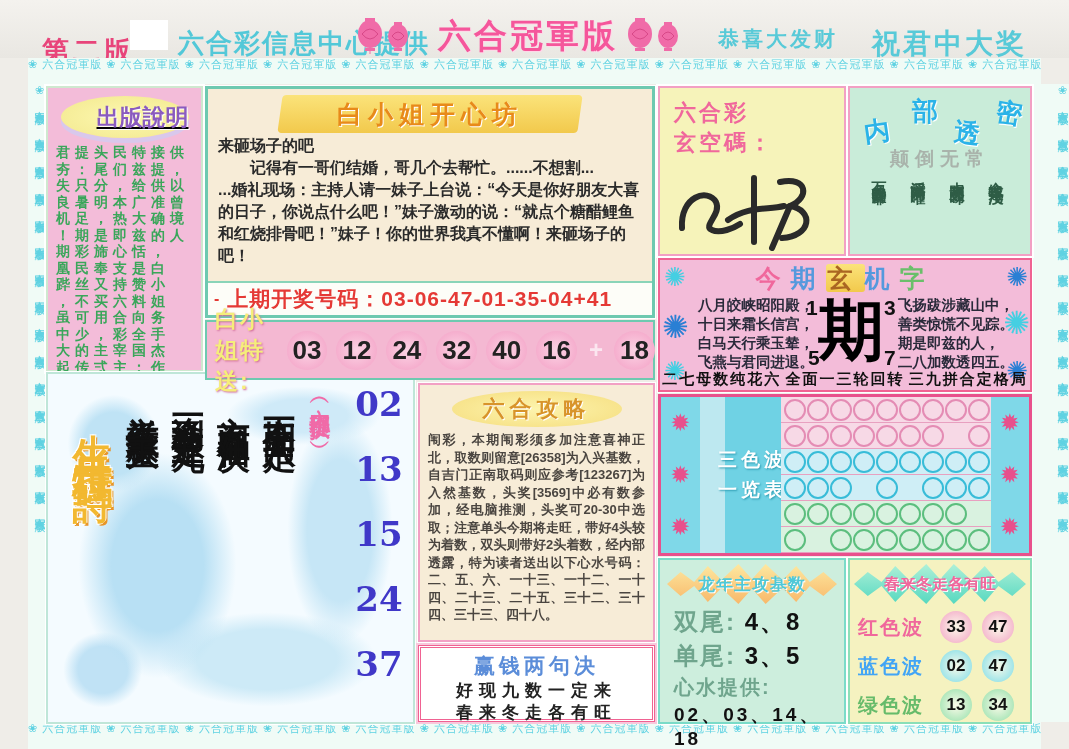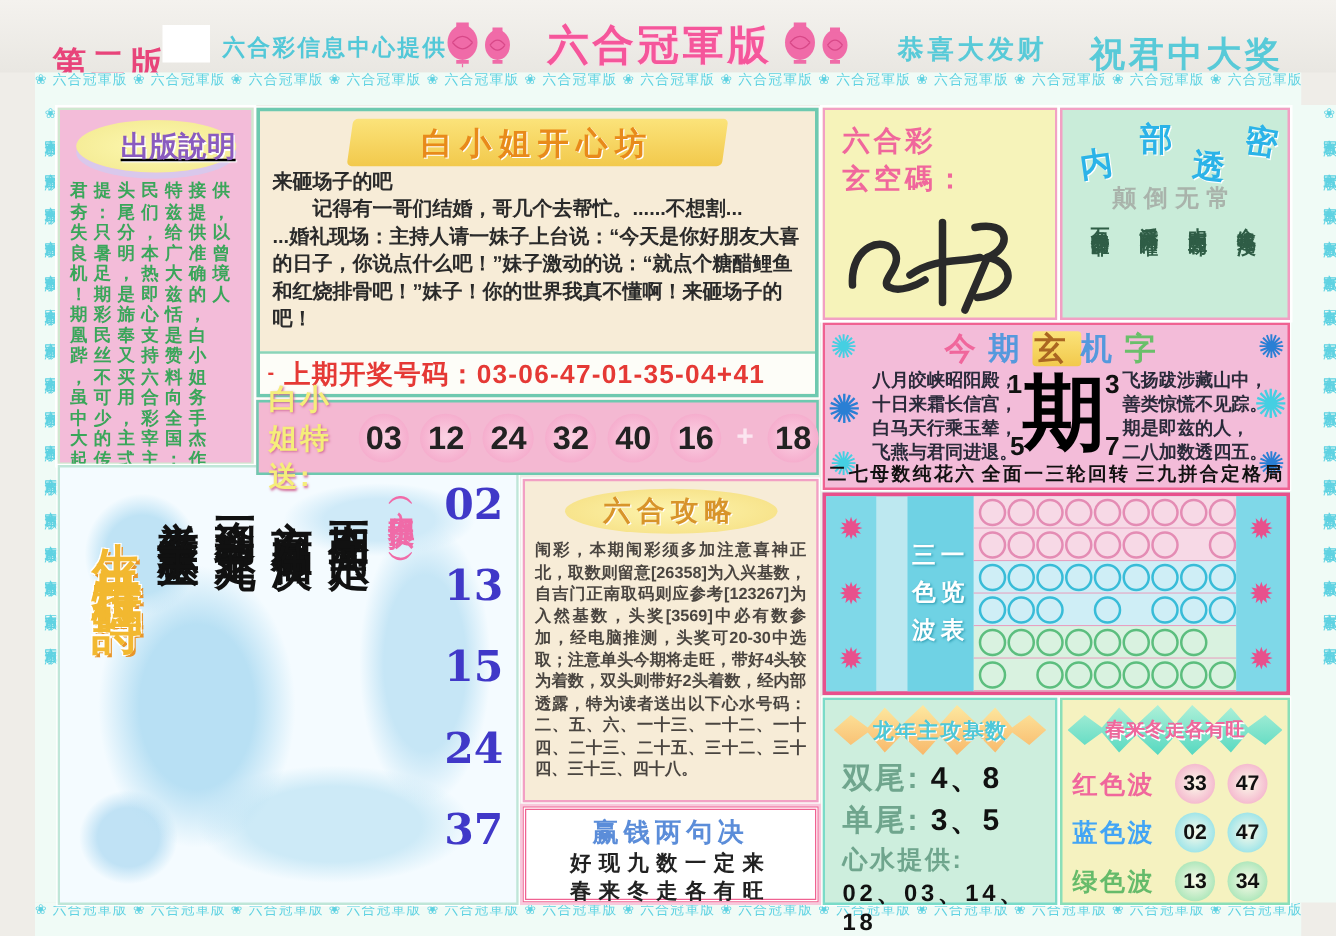--- a/index.html
+++ b/index.html
@@ -3,21 +3,21 @@
 <meta charset="utf-8">
 <style>
   html,body{margin:0;padding:0;}
   body{font-family:"Liberation Sans",sans-serif;background:#dcdcd8;}
   #page{position:relative;width:1069px;height:749px;background:#efede8;overflow:hidden;}
 
   
   .hdr{position:absolute;left:0;top:0;width:1069px;height:58px;background:linear-gradient(#f4f2ee,#e9e7e2);}
   .hdr-edition{position:absolute;left:42px;top:33px;font-size:27px;font-weight:bold;color:#e8447a;letter-spacing:4px;}
   .hdr-box{position:absolute;left:130px;top:20px;width:38px;height:30px;background:#fff;}
-  .hdr-provider{position:absolute;left:178px;top:26px;font-size:18px;font-weight:bold;color:#52c8d8;letter-spacing:2px;}
+  .hdr-provider{position:absolute;left:178px;top:26px;font-size:26px;font-weight:bold;color:#52c8d8;letter-spacing:2px;}
   .hdr-title{position:absolute;left:438px;top:14px;font-size:33px;font-weight:bold;color:#f5569b;letter-spacing:3px;text-shadow:1px 1px 0 #ffd7e8;}
   .hdr-bless1{position:absolute;left:718px;top:25px;font-size:21px;font-weight:bold;color:#58cad8;letter-spacing:3px;}
   .hdr-bless2{position:absolute;left:872px;top:25px;font-size:28px;font-weight:bold;color:#58cad8;letter-spacing:3px;}
   .lanterns{position:absolute;top:16px;width:66px;height:38px;}
   .lan-a{left:352px;} .lan-b{left:622px;}
 
   
   .lace{position:absolute;overflow:hidden;color:#5fd2e2;background:#f0fbf6;font-size:11px;line-height:13px;letter-spacing:1px;white-space:nowrap;}
   .lace-top{left:28px;top:58px;width:1013px;height:26px;}
   .lace-bottom{left:28px;top:722px;width:1013px;height:27px;}
@@ -110,21 +110,21 @@
   #myst .cnum{position:absolute;font-size:21px;font-weight:bold;color:#111;}
   #myst .n1{left:146px;top:36px;} #myst .n3{left:224px;top:36px;}
   #myst .n5{left:148px;top:86px;} #myst .n7{left:224px;top:86px;}
   #myst .mbottom{position:absolute;left:0;top:110px;width:100%;display:flex;justify-content:space-around;
       font-size:15px;font-weight:bold;color:#111;letter-spacing:2px;}
 
   
   #wave{left:658px;top:394px;width:374px;height:162px;border:3px solid #e8508c;background:#bde8f0;display:flex;}
   #wave .deco{width:42px;background:#7fd8e8;display:flex;flex-direction:column;justify-content:space-around;align-items:center;}
   #wave .deco span{color:#e8508c;font-size:24px;}
-  #wave .wlabel{width:56px;background:#6fd2e4;display:flex;flex-direction:column;justify-content:center;align-items:center;margin-left:25px;}
+  #wave .wlabel{width:56px;background:#6fd2e4;display:flex;flex-direction:row;justify-content:center;align-items:center;margin-left:25px;}
   #wave .wlabel div{color:#fff;font-size:19px;font-weight:bold;letter-spacing:4px;line-height:30px;text-shadow:1px 1px 2px #2a9ab0;}
   #wave .grid{flex:1;display:flex;flex-direction:column;}
   #wave .wrow{flex:1;display:flex;align-items:center;padding-left:3px;border-bottom:1px solid #e8a0c0;}
   #wave .cell{width:22px;height:22px;margin:0 0.5px;border-radius:50%;box-sizing:border-box;}
 
   
   #base{left:658px;top:558px;width:188px;height:166px;background:#cdeedd;border:2px solid #7adbc8;outline:1px solid #fff;}
   .burst{position:relative;margin:4px auto 0;width:170px;height:40px;display:flex;align-items:center;justify-content:center;
       clip-path:polygon(0% 50%,8% 20%,16% 45%,24% 5%,32% 40%,42% 0%,50% 38%,58% 0%,68% 40%,76% 5%,84% 45%,92% 20%,100% 50%,92% 80%,84% 55%,76% 95%,68% 60%,58% 100%,50% 62%,42% 100%,32% 60%,24% 95%,16% 55%,8% 80%);}
   #base .burst{background:linear-gradient(#fde8a0,#f8b86a);}

